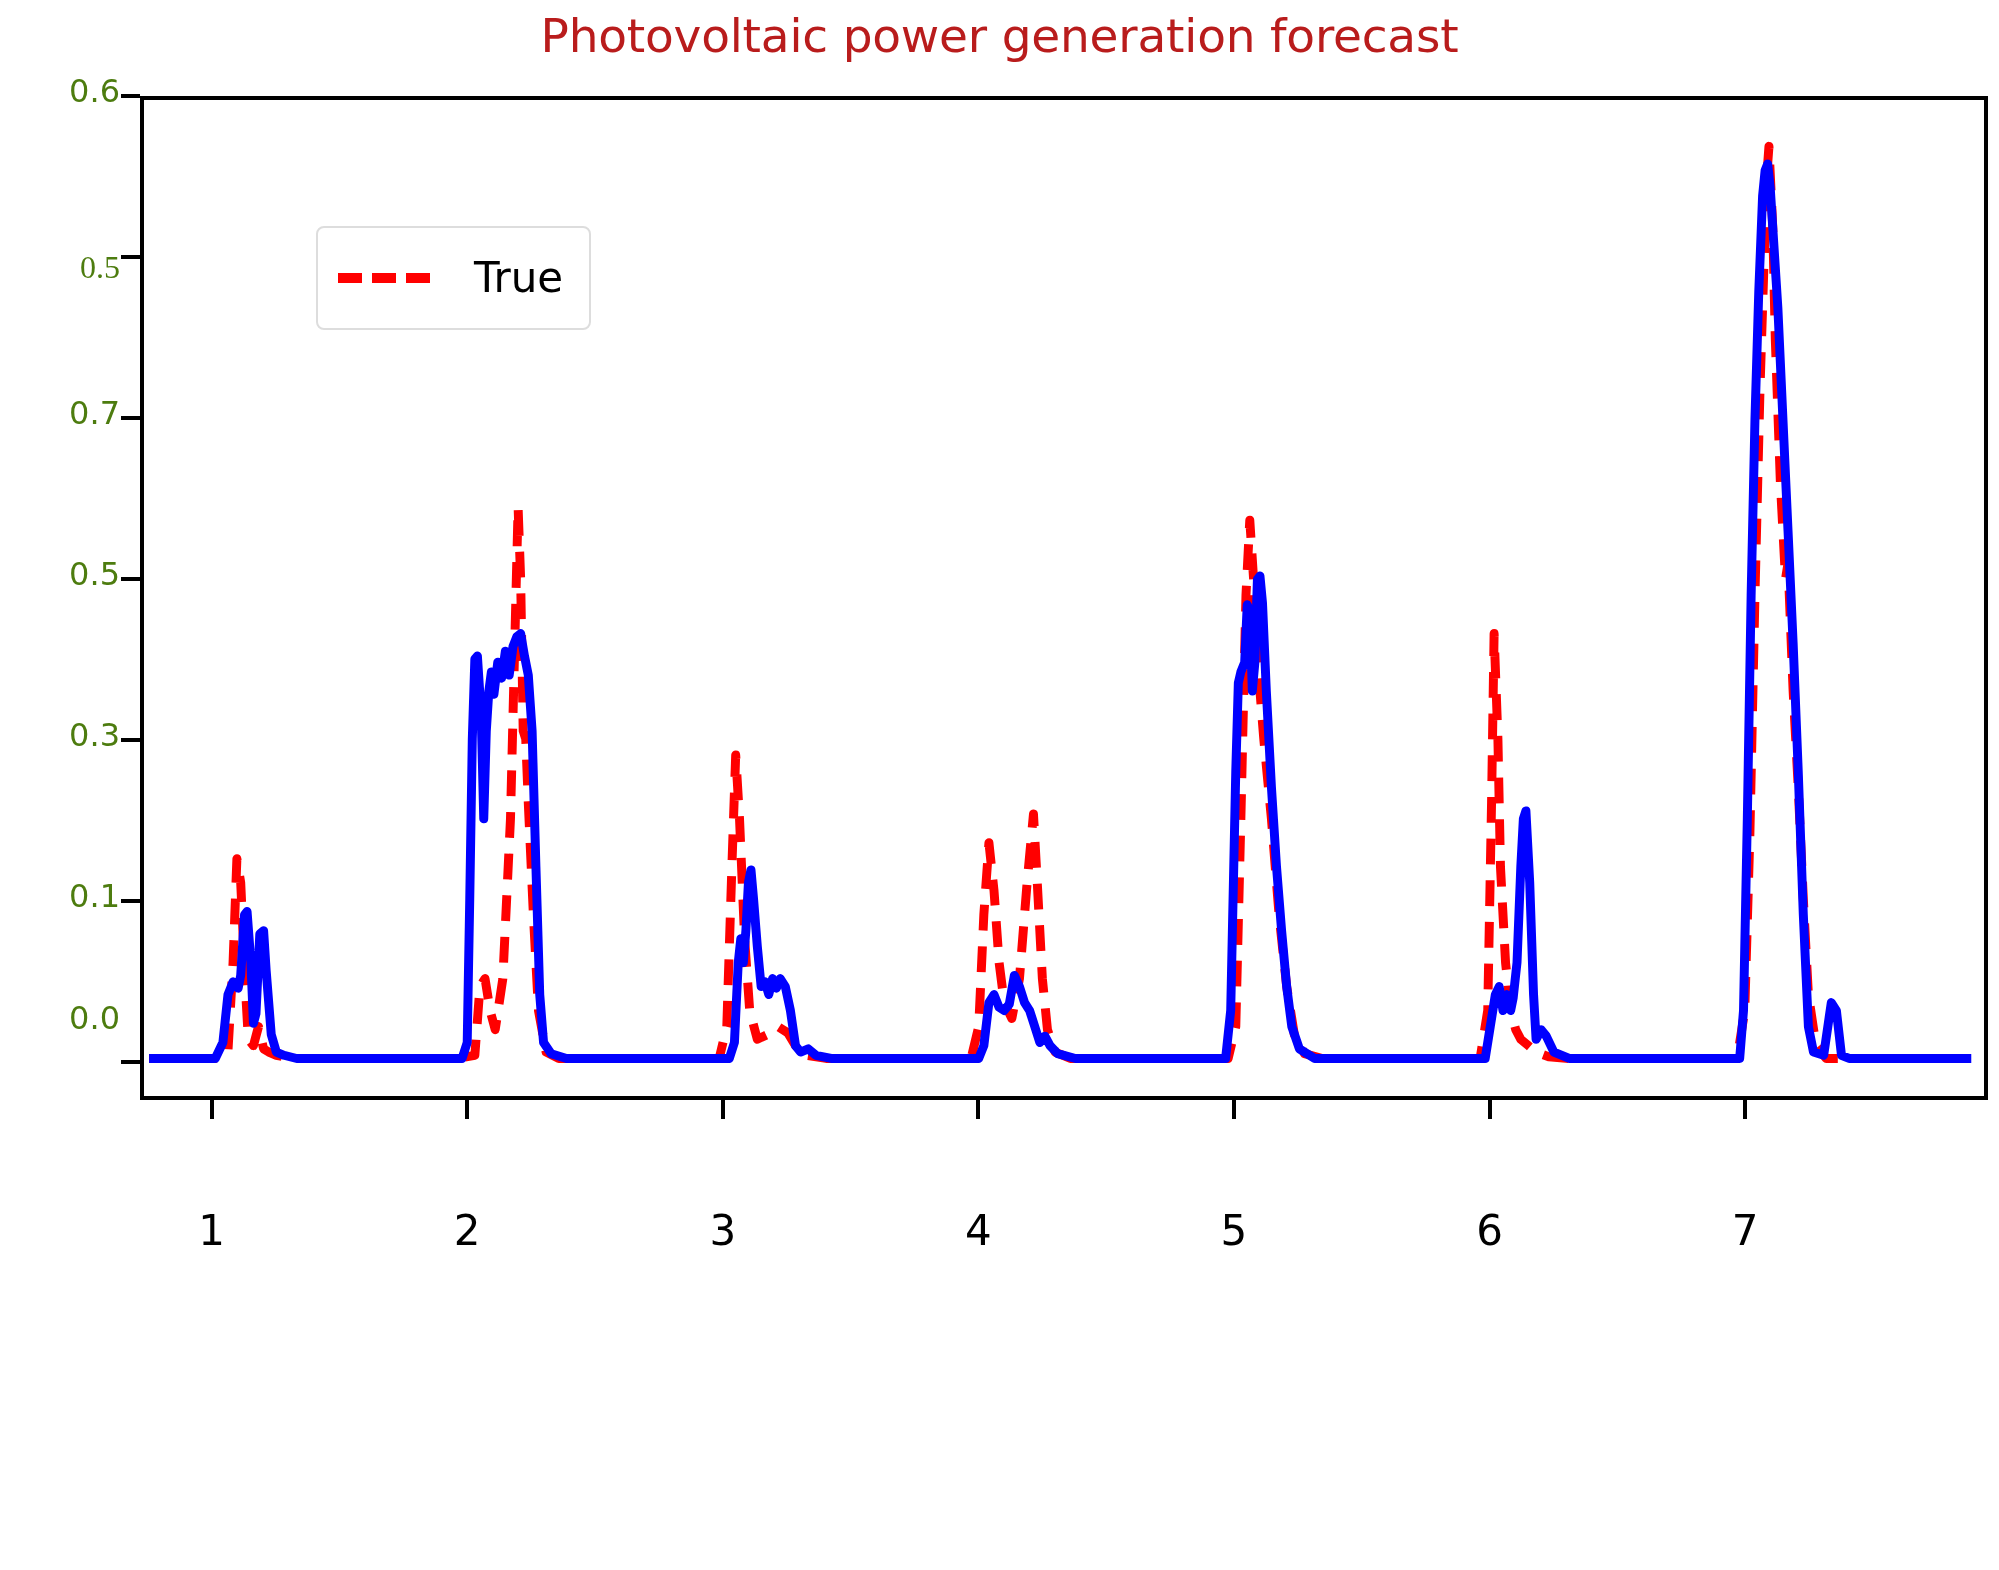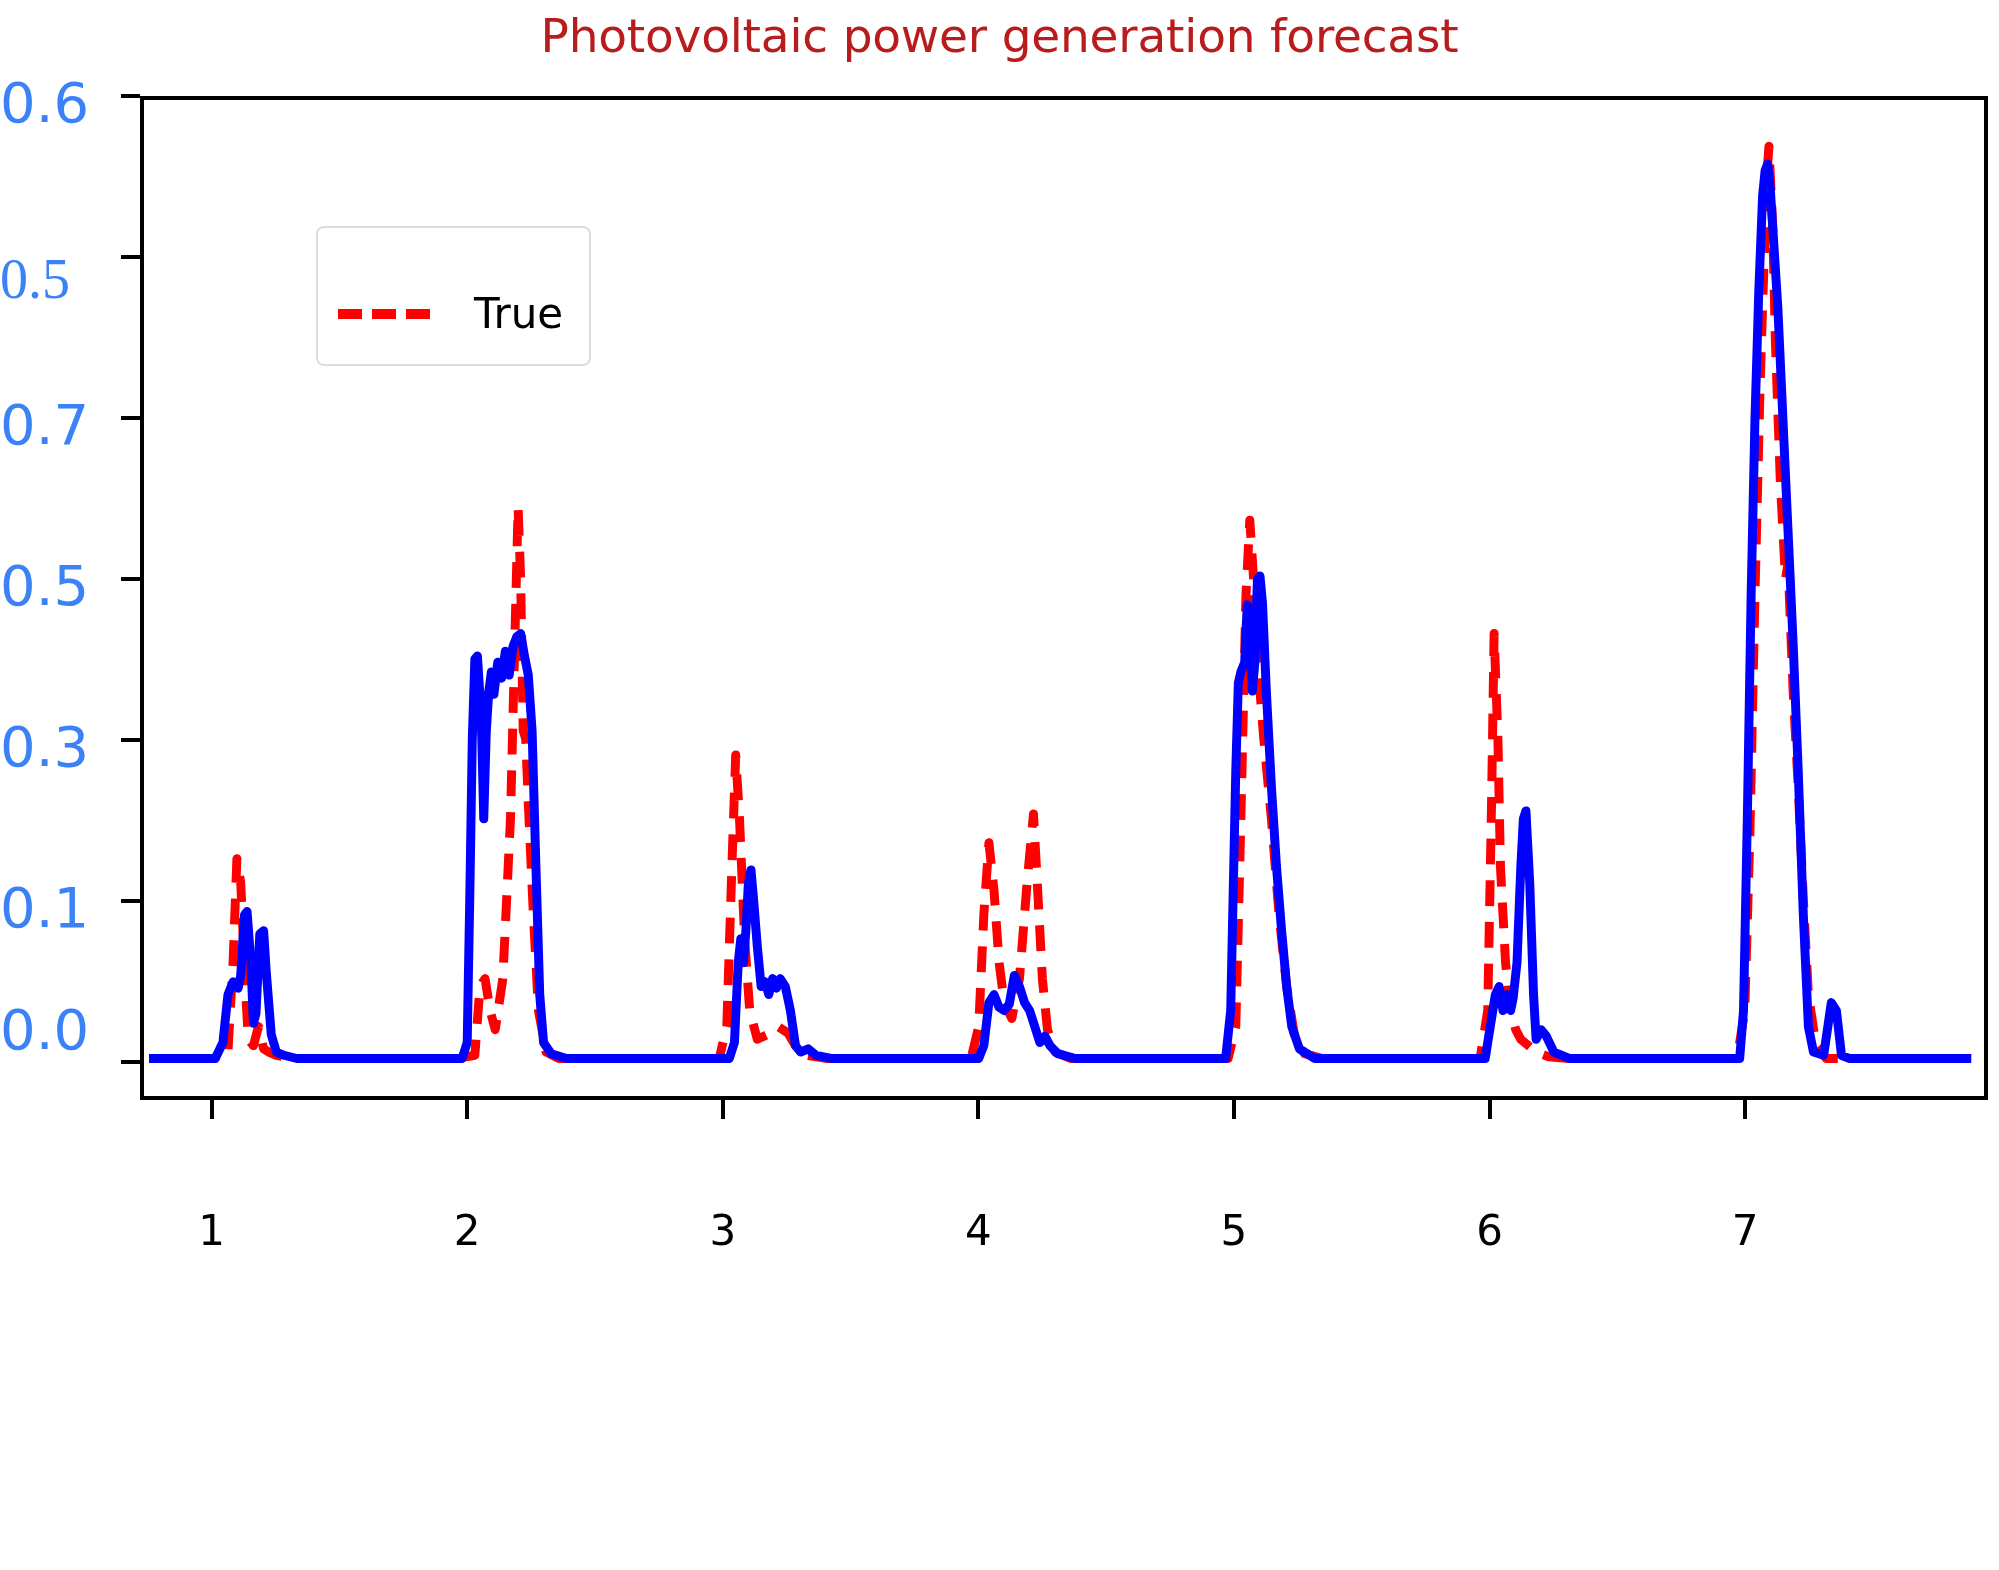--- a/index.html
+++ b/index.html
@@ -15,39 +15,39 @@
   
   #plot{
     position:absolute;left:140px;top:96px;width:1848px;height:1004px;
     border:4px solid #000000;box-sizing:border-box;background:transparent;
   }
   #plotclip{position:absolute;left:0;top:0;width:100%;height:100%;overflow:hidden;}
   #curves{position:absolute;left:0;top:0;width:100%;height:100%;}
 
   
   .ytick{
-    position:absolute;right:1879px;width:120px;
-    font-size:56px;color:#3b82f6;line-height:1;transform:translateY(-21px);
+    position:absolute;right:1879px;width:120px;text-align:right;
+    font-size:32px;color:#4d7c0f;line-height:1;transform:translateY(-21px);
   }
   .ytickmark{position:absolute;left:121px;width:19px;height:4px;background:#000000;transform:translateY(-2px);}
 
   
   .xtick{
     position:absolute;top:1210px;width:120px;text-align:center;
     font-size:42px;color:#000000;line-height:1;
   }
   .xtickmark{position:absolute;top:1100px;width:4px;height:19px;background:#000000;}
 
   
   #legend{
     position:absolute;left:172px;top:126px;
     background:#ffffff;border:2px solid #dddddd;border-radius:8px;
     padding:18px 26px 18px 20px;
   }
-  .legrow{display:flex;align-items:center;height:64px;margin-top:36px;}
+  .legrow{display:flex;align-items:center;height:64px;}
   .legsample{width:110px;height:34px;position:relative;margin-right:26px;}
   .legline-solid{position:absolute;top:12px;left:0;width:110px;height:10px;background:#0000ff;}
   .legdash{position:absolute;top:12px;height:10px;width:24px;background:#ff0000;}
   .leglabel{font-size:42px;color:#000000;white-space:nowrap;line-height:1;}
 </style>
 </head>
 <body>
 
 <div id="figure">
 

